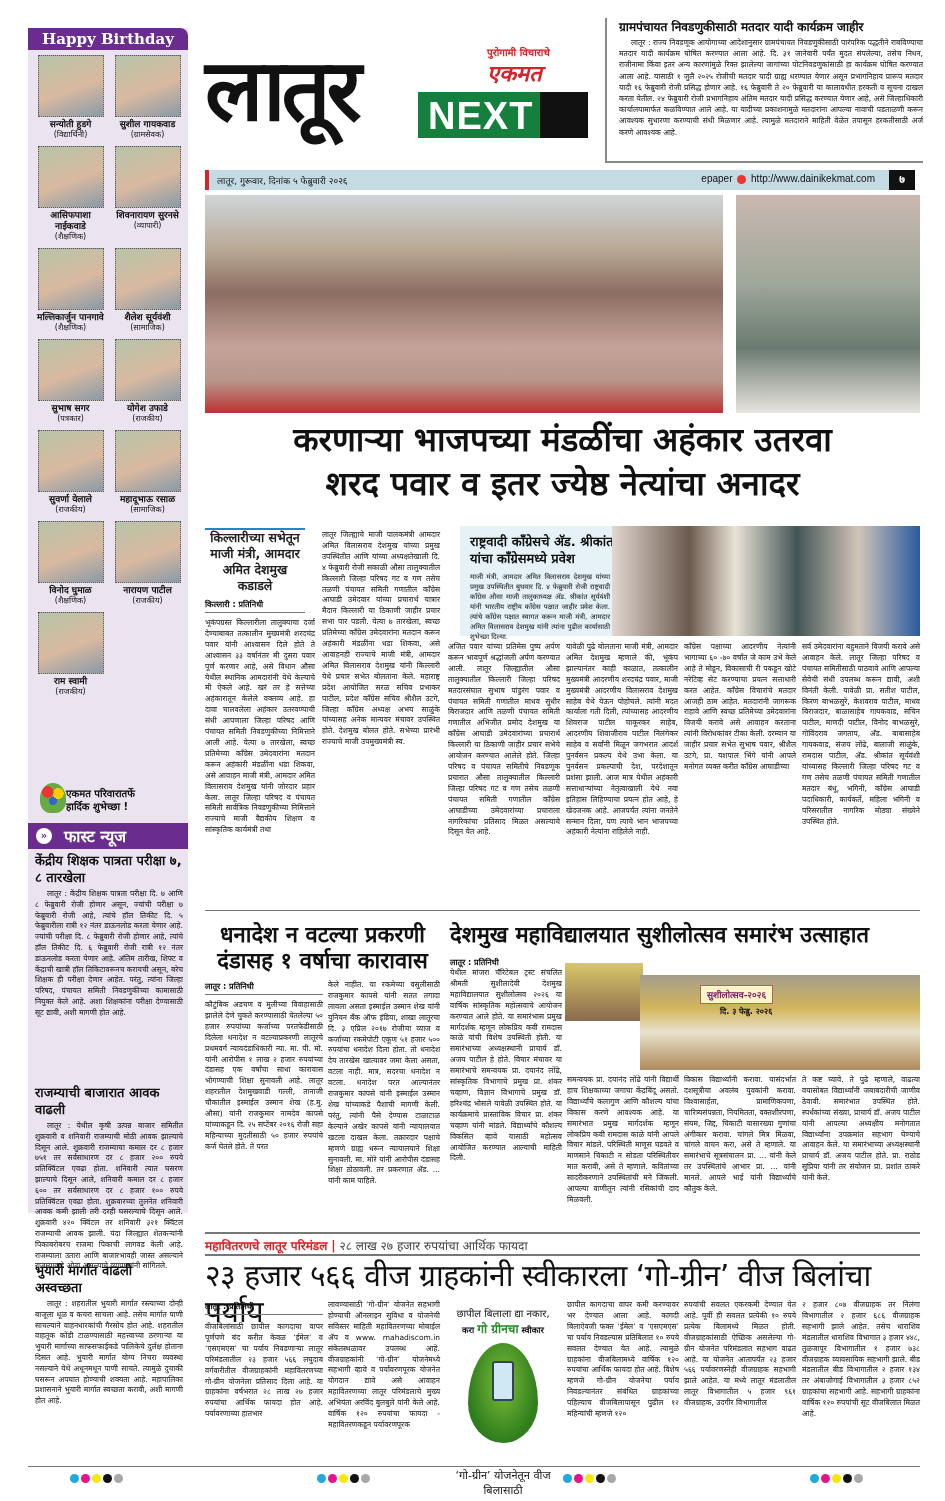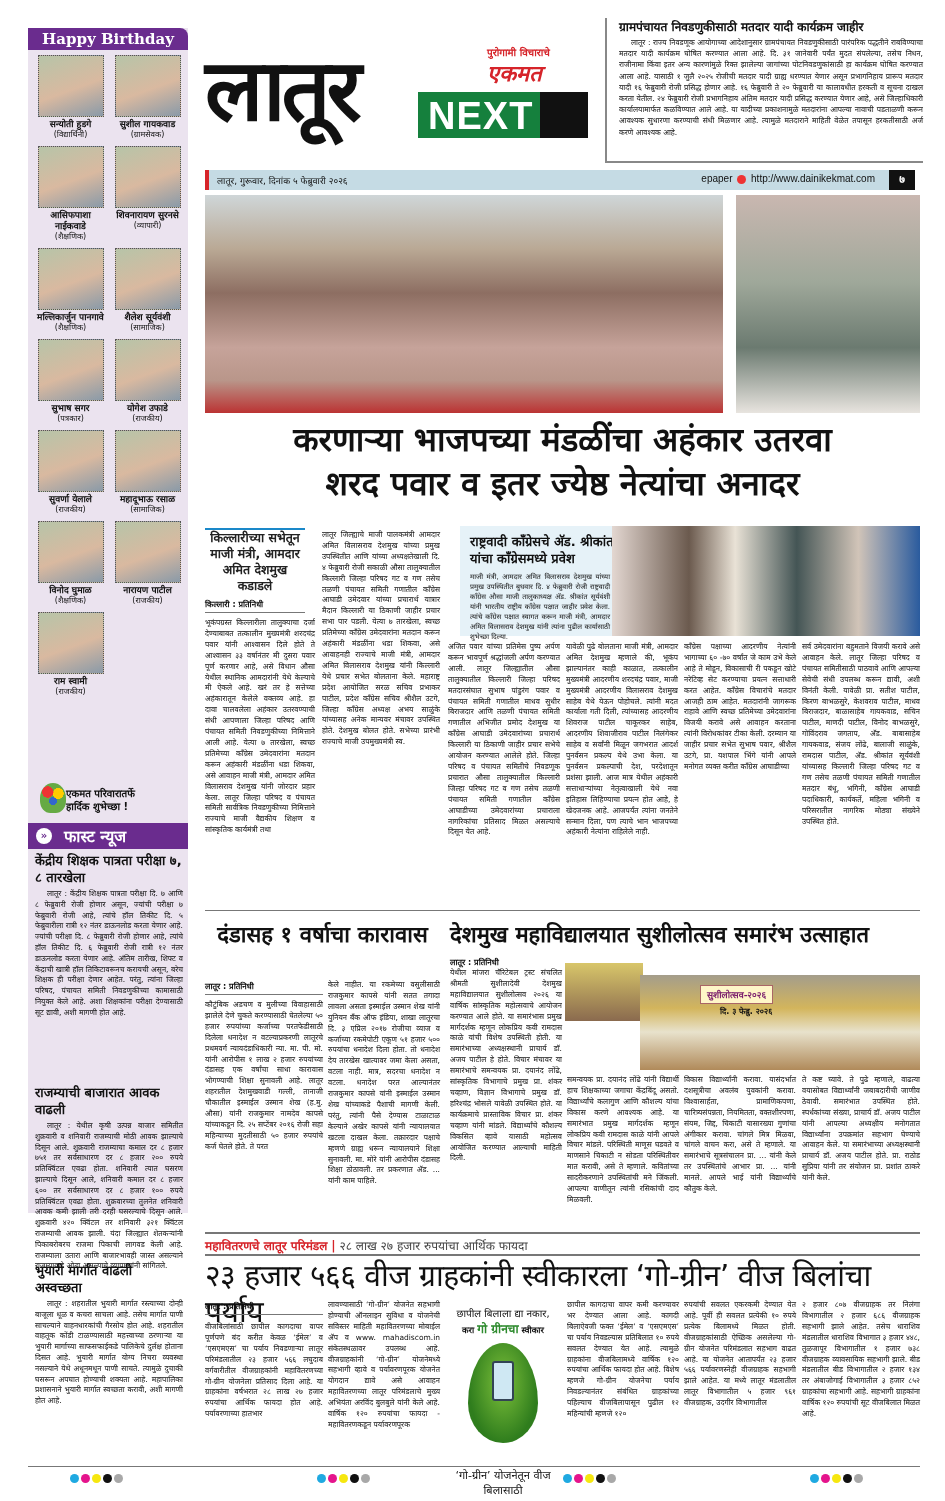--- a/index.html
+++ b/index.html
@@ -199,20 +199,21 @@
 <div class="abs ncp-photo"></div>
 
 <div class="col-b" style="left:448px;top:642px;width:112px">अजित पवार यांच्या प्रतिमेस पुष्प अर्पण करून भावपूर्ण श्रद्धांजली अर्पण करण्यात आली. लातूर जिल्ह्यातील औसा तालुक्यातील किल्लारी जिल्हा परिषद मतदारसंघात सुभाष पांडुरंग पवार व पंचायत समिती गणातील माधव सुधीर बिराजदार आणि तळणी पंचायत समिती गणातील अभिजीत प्रमोद देशमुख या काँग्रेस आघाडी उमेदवारांच्या प्रचारार्थ किल्लारी या ठिकाणी जाहीर प्रचार सभेचे आयोजन करण्यात आलेले होते. जिल्हा परिषद व पंचायत समितीचे निवडणूक प्रचारात औसा तालुक्यातील किल्लारी जिल्हा परिषद गट व गण तसेच तळणी पंचायत समिती गणातील काँग्रेस आघाडीच्या उमेदवारांच्या प्रचाराला नागरिकांचा प्रतिसाद मिळत असल्याचे दिसून येत आहे.</div>
 <div class="col-b" style="left:566px;top:642px;width:112px">यावेळी पुढे बोलताना माजी मंत्री, आमदार अमित देशमुख म्हणाले की, भूकंप झाल्यानंतर काही काळात, तत्कालीन मुख्यमंत्री आदरणीय शरदचंद्र पवार, माजी मुख्यमंत्री आदरणीय विलासराव देशमुख साहेब येथे येऊन पोहोचले. त्यांनी मदत कार्याला गती दिली, त्यांच्यासह आदरणीय शिवराज पाटील चाकूरकर साहेब, आदरणीय शिवाजीराव पाटील निलंगेकर साहेब व सर्वांनी मिळून जगभरात आदर्श पुनर्वसन प्रकल्प येथे उभा केला. या पुनर्वसन प्रकल्पाची देश, परदेशातून प्रशंसा झाली. आज मात्र येथील अहंकारी सत्ताधाऱ्यांच्या नेतृत्वाखाली येथे नवा इतिहास लिहिण्याचा प्रयत्न होत आहे, हे खेदजनक आहे. आजपर्यंत त्यांना जनतेने सन्मान दिला, पण त्याचे भान भाजपच्या अहंकारी नेत्यांना राहिलेले नाही.</div>
 <div class="col-b" style="left:684px;top:642px;width:112px">काँग्रेस पक्षाच्या आदरणीय नेत्यांनी भागाच्या ६० -७० वर्षांत जे काम उभे केले आहे ते मोडून, विकासाची री पकडून खोटे नरेटिव्ह सेट करण्याचा प्रयत्न सत्ताधारी करत आहेत. काँग्रेस विचारांचे मतदार आजही ठाम आहेत. मतदारांनी जागरूक राहावे आणि स्वच्छ प्रतिमेच्या उमेदवारांना विजयी करावे असे आवाहन करताना त्यांनी विरोधकांवर टीका केली. दरम्यान या जाहीर प्रचार सभेत सुभाष पवार, श्रीशैल उटगे, प्रा. यशपाल भिंगे यांनी आपले मनोगत व्यक्त करीत काँग्रेस आघाडीच्या</div>
 <div class="col-b" style="left:802px;top:642px;width:118px">सर्व उमेदवारांना बहुमताने विजयी करावे असे आवाहन केले. लातूर जिल्हा परिषद व पंचायत समितीसाठी पाठवावे आणि आपल्या सेवेची संधी उपलब्ध करून द्यावी, अशी विनंती केली. यावेळी प्रा. सतीश पाटील, किरण बाभळसुरे, केशवराव पाटील, माधव बिराजदार, बाळासाहेब गायकवाड, सचिन पाटील, माणदी पाटील, विनोद बाभळसुरे, गोविंदराव जगताप, अ‍ॅड. बाबासाहेब गायकवाड, संजय लोंढे, बालाजी साळुंके, रामदास पाटील, अ‍ॅड. श्रीकांत सूर्यवंशी यांच्यासह किल्लारी जिल्हा परिषद गट व गण तसेच तळणी पंचायत समिती गणातील मतदार बंधू, भगिनी, काँग्रेस आघाडी पदाधिकारी, कार्यकर्ते, महिला भगिनी व परिसरातील नागरिक मोठ्या संख्येने उपस्थित होते.</div>
 
 <div class="hr" style="left:205px;top:910px;width:715px"></div>
 
 <div class="sec-h2" style="left:205px;top:922px;width:235px;text-align:center">
+  <div>धनादेश न वटल्या प्रकरणी</div>
   <div>दंडासह १ वर्षाचा कारावास</div>
 </div>
 <div class="byline" style="left:205px;top:980px;width:118px">लातूर : प्रतिनिधी</div>
 <div class="hr" style="left:205px;top:994px;width:118px"></div>
 <div class="col-b" style="left:205px;top:1000px;width:118px">कौटुंबिक अडचण व मुलीच्या विवाहासाठी झालेले देणे चुकते करण्यासाठी घेतलेल्या ५० हजार रुपयांच्या कर्जाच्या परतफेडीसाठी दिलेला धनादेश न वटल्याप्रकरणी लातूरचे प्रथमवर्ग न्यायदंडाधिकारी न्या. मा. पी. मो. यांनी आरोपीस १ लाख २ हजार रुपयांच्या दंडासह एक वर्षांचा साधा कारावास भोगण्याची शिक्षा सुनावली आहे. लातूर शहरातील देशमुखवाडी गल्ली, तानाजी चौकातील इस्माईल उस्मान शेख (ह.मु. औसा) यांनी राजकुमार नामदेव कापसे यांच्याकडून दि. २५ सप्टेंबर २०१६ रोजी सहा महिन्याच्या मुदतीसाठी ५० हजार रुपयांचे कर्ज घेतले होते. ते परत</div>
 <div class="col-b" style="left:328px;top:980px;width:112px">केले नाहीत. या रकमेच्या वसुलीसाठी राजकुमार कापसे यांनी सतत तगादा लावला असता इस्माईल उस्मान शेख यांनी युनियन बँक ऑफ इंडिया, शाखा लातूरचा दि. ३ एप्रिल २०१७ रोजीचा व्याज व कर्जाच्या रकमेपोटी एकूण ५१ हजार ५०० रुपयांचा धनादेश दिला होता. तो धनादेश देय तारखेस खात्यावर जमा केला असता, वटला नाही. मात्र, सदरचा धनादेश न वटला. धनादेश परत आल्यानंतर राजकुमार कापसे यांनी इस्माईल उस्मान शेख यांच्याकडे पैशाची मागणी केली. परंतु, त्यांनी पैसे देण्यास टाळाटाळ केल्याने अखेर कापसे यांनी न्यायालयात खटला दाखल केला. तक्रारदार पक्षाचे म्हणणे ग्राह्य धरून न्यायालयाने शिक्षा सुनावली. मा. मोरे यांनी आरोपीस दंडासह शिक्षा ठोठावली. तर प्रकरणात ॲड. ... यांनी काम पाहिले.</div>
 
 <div class="sec-h2" style="left:450px;top:922px;width:470px">देशमुख महाविद्यालयात सुशीलोत्सव समारंभ उत्साहात</div>
 <div class="byline" style="left:450px;top:956px;width:105px">लातूर : प्रतिनिधी</div>
 <div class="abs sushil-photo2"></div>

